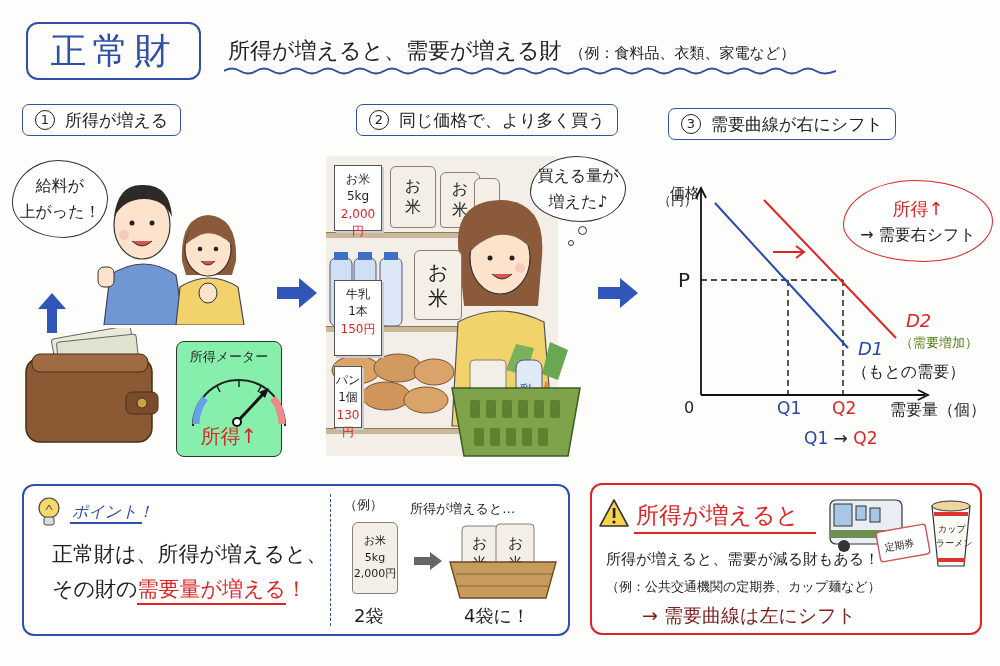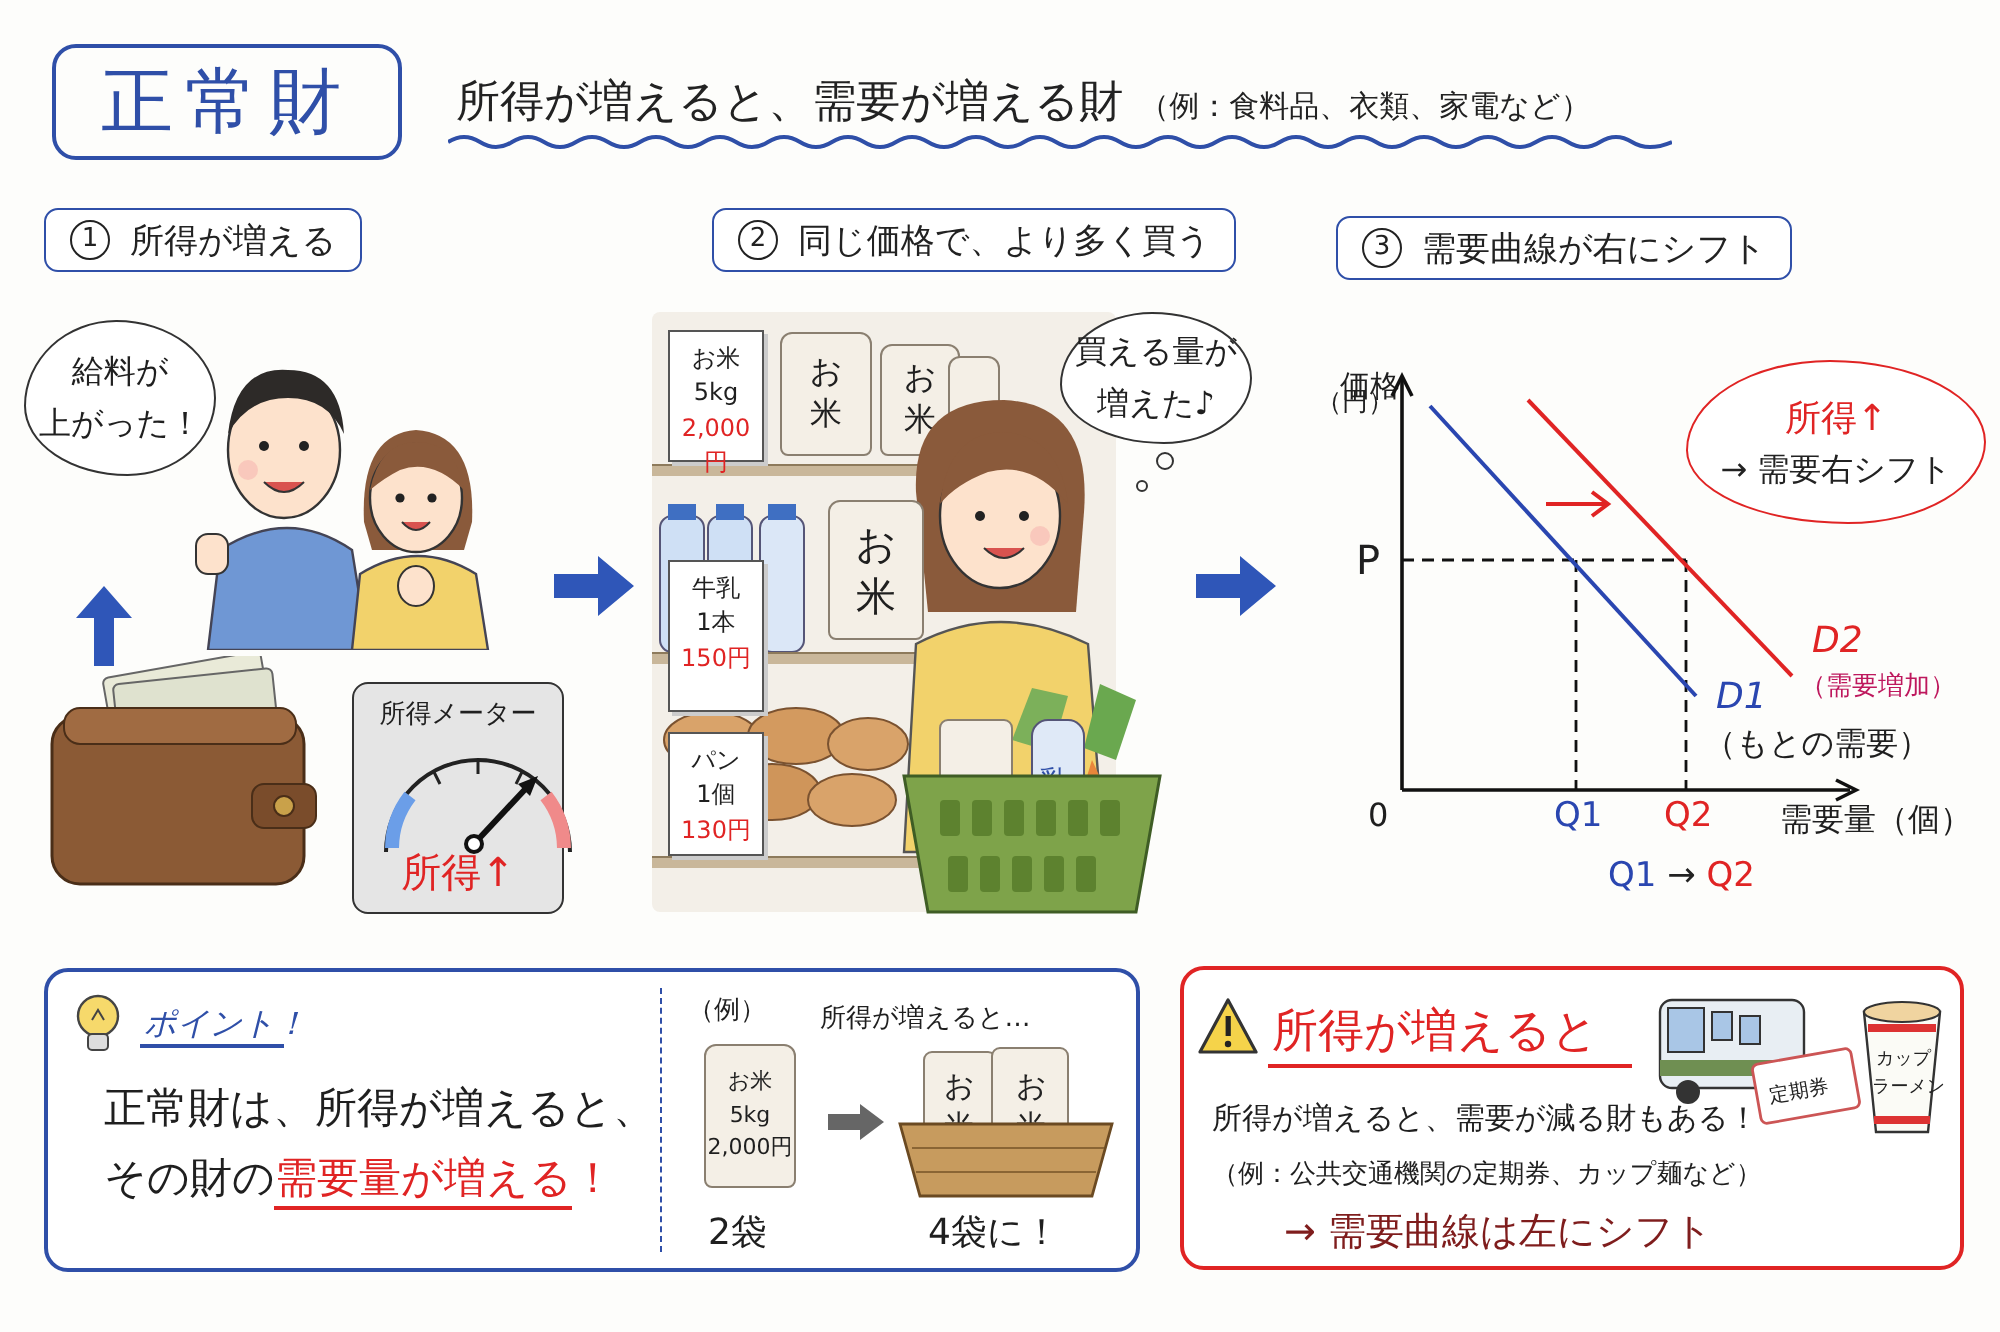--- a/index.html
+++ b/index.html
@@ -16,21 +16,21 @@
   
   .step-label { border: 1.8px solid #2f4fa8; border-radius: 7px; height: 32px; display: flex; align-items: center; padding: 0 12px; font-size: 17px; color: #222; background: #fff; white-space: nowrap; }
   .step-label .num { display: inline-block; width: 20px; height: 20px; border: 1.5px solid #222; border-radius: 50%; font-size: 13px; text-align: center; line-height: 17px; margin-right: 10px; }
 
   
   .cloud { border: 1.8px solid #333; border-radius: 48% 52% 46% 54% / 55% 50% 50% 45%; background: #fff; display: flex; flex-direction: column; align-items: center; justify-content: center; font-size: 16px; line-height: 1.6; text-align: center; }
 
   .big-arrow { width: 40px; height: 30px; }
 
   
-  .gauge-box { left: 176px; top: 341px; width: 106px; height: 116px; border: 1.8px solid #333; border-radius: 8px; background: #e5e5e5; }
+  .gauge-box { left: 176px; top: 341px; width: 106px; height: 116px; border: 1.8px solid #333; border-radius: 8px; background: #86efac; }
   .gauge-title { position: absolute; top: 6px; width: 100%; text-align: center; font-size: 13px; }
   .gauge-red { position: absolute; bottom: 6px; width: 100%; text-align: center; color: #e02424; font-size: 20px; }
 
   
   .sign { background: #fff; border: 1.6px solid #555; text-align: center; font-size: 12px; line-height: 1.45; padding-top: 5px; box-shadow: 2px 2px 0 #ccc; }
   .sign .price { color: #e02424; }
   .bag { background: #f4efe6; border: 1.4px solid #8a7f70; border-radius: 6px 6px 4px 4px; display: flex; flex-direction: column; align-items: center; justify-content: center; font-size: 16px; line-height: 1.3; }
   .shelf { height: 6px; background: #c9b79a; border-top: 1px solid #8d7a5b; }
 
   
@@ -173,21 +173,21 @@
 <div class="abs sign" style="left:334px; top:165px; width:48px; height:66px;">
   <div>お米</div>
   <div>5kg</div>
   <div class="price">2,000円</div>
 </div>
 <div class="abs sign" style="left:334px; top:280px; width:48px; height:76px;">
   <div>牛乳</div>
   <div>1本</div>
   <div class="price">150円</div>
 </div>
-<div class="abs sign" style="left:334px; top:366px; width:48px; height:62px;">
+<div class="abs sign" style="left:334px; top:366px; width:28px; height:62px;">
   <div>パン</div>
   <div>1個</div>
   <div class="price">130円</div>
 </div>
 
 <svg class="abs" style="left:412px; top:196px;" width="150" height="260" viewBox="0 0 150 260">
   <path d="M46 50 Q44 4 90 4 Q134 6 130 60 L126 110 L52 110 Z" fill="#8a5a3b"></path>
   <ellipse cx="88" cy="62" rx="30" ry="36" fill="#fde2cc" stroke="#333" stroke-width="1.2"></ellipse>
   <path d="M58 56 Q62 20 90 20 Q118 22 122 56 Q104 34 82 40 Q66 46 58 56 Z" fill="#8a5a3b"></path>
   <circle cx="78" cy="62" r="2.5" fill="#222"></circle>
@@ -262,21 +262,21 @@
 <div class="abs" style="left:777px; top:398px; font-size:17px; color:#2a46b0;">Q1</div>
 <div class="abs" style="left:832px; top:398px; font-size:17px; color:#e02424;">Q2</div>
 <div class="abs" style="left:890px; top:400px; font-size:16px;">需要量（個）</div>
 <div class="abs" style="left:780px; top:428px; font-size:17px; color:#2a46b0;margin-left:24px;">
   <span>Q1</span> <span style="color:#222;">→</span> <span style="color:#e02424;">Q2</span>
 </div>
 
 <div class="abs" style="left:858px; top:338px; font-size:18px; color:#2a46b0; font-style:italic;">D1</div>
 <div class="abs" style="left:852px; top:362px; font-size:16px;">（もとの需要）</div>
 <div class="abs" style="left:906px; top:310px; font-size:18px; color:#e02424; font-style:italic;">D2</div>
-<div class="abs" style="left:900px; top:334px; font-size:13px; color:#be185d;">（需要増加）</div>
+<div class="abs" style="left:900px; top:334px; font-size:13px; color:#4d7c0f;">（需要増加）</div>
 
 <div class="abs bubble-red">
   <div class="l1">所得↑</div>
   <div class="l2">→ 需要右シフト</div>
 </div>
 
 <div class="abs point-box"></div>
 <svg class="abs" style="left:36px; top:496px;" width="26" height="32" viewBox="0 0 26 32">
   <circle cx="13" cy="12" r="10" fill="#f6d96b" stroke="#444" stroke-width="1.2"></circle>
   <rect x="8" y="21" width="10" height="8" rx="2" fill="#ddd" stroke="#444"></rect>

